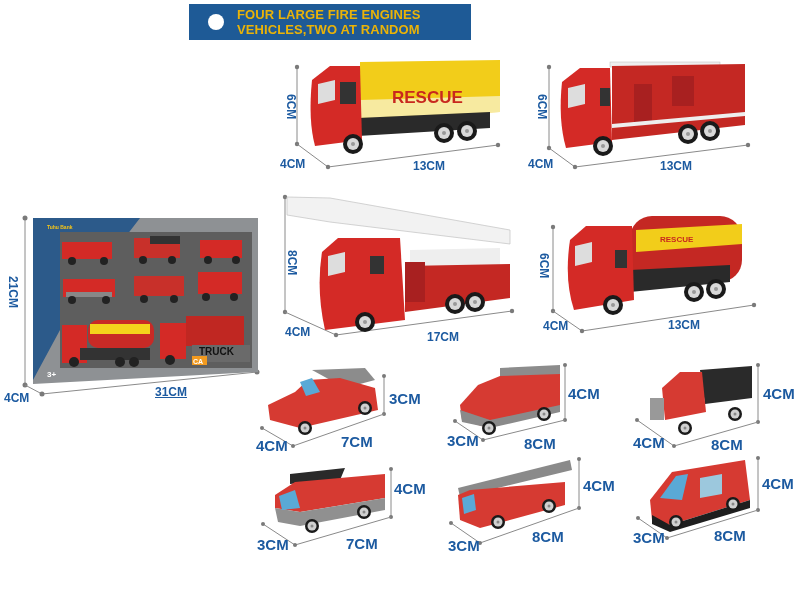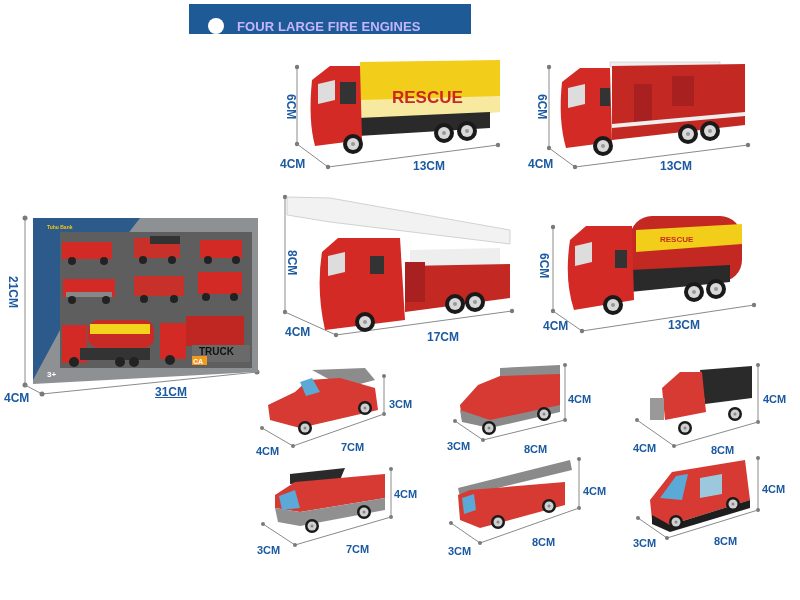--- a/index.html
+++ b/index.html
@@ -1,39 +1,40 @@
 <!DOCTYPE html>
 <html><head>
 <meta charset="utf-8">
 <style>
   * { box-sizing: border-box; margin: 0; padding: 0; }
   html, body { width: 800px; height: 600px; background: #ffffff; overflow: hidden; }
   body { position: relative; font-family: "Liberation Sans", sans-serif; }
 
   .banner {
-    position: absolute; left: 189px; top: 4px; width: 282px; height: 30px;
-    background: #1e5a96; color: #c4b5fd; display: flex; align-items: flex-end;
+    position: absolute; left: 189px; top: 4px; width: 282px; height: 36px;
+    background: #1e5a96; color: #eab308; display: flex; align-items: center;
   }
   .banner .dot { width: 16px; height: 16px; border-radius: 50%; background: #fff; margin-left: 19px; margin-right: 13px; flex-shrink: 0; }
   .banner .text { font-weight: bold; font-size: 13px; line-height: 15px; letter-spacing: 0.1px; }
 
   .dim { position: absolute; color: #1c5aa0; font-weight: bold; font-family: "Liberation Sans", sans-serif; white-space: nowrap; }
   .dim.v { writing-mode: vertical-rl; }
-  .dim.sm { font-size: 11px; margin-top: 8px; }
+  .dim.sm { font-size: 15px; }
   .dim.md { font-size: 12px; }
 
   svg.lines { position: absolute; left: 0; top: 0; width: 800px; height: 600px; pointer-events: none; }
 </style>
 </head>
 <body>
 
 <div class="banner">
   <div class="dot"></div>
   <div class="text">
     <div>FOUR LARGE FIRE ENGINES</div>
+    <div>VEHICLES,TWO AT RANDOM</div>
   </div>
 </div>
 
 <svg class="lines" viewBox="0 0 800 600">
   <defs>
     <g id="wheel">
       <circle r="10" fill="#1a1a1a"></circle>
       <circle r="6" fill="#d9d9d9"></circle>
       <circle r="2" fill="#999"></circle>
     </g>

